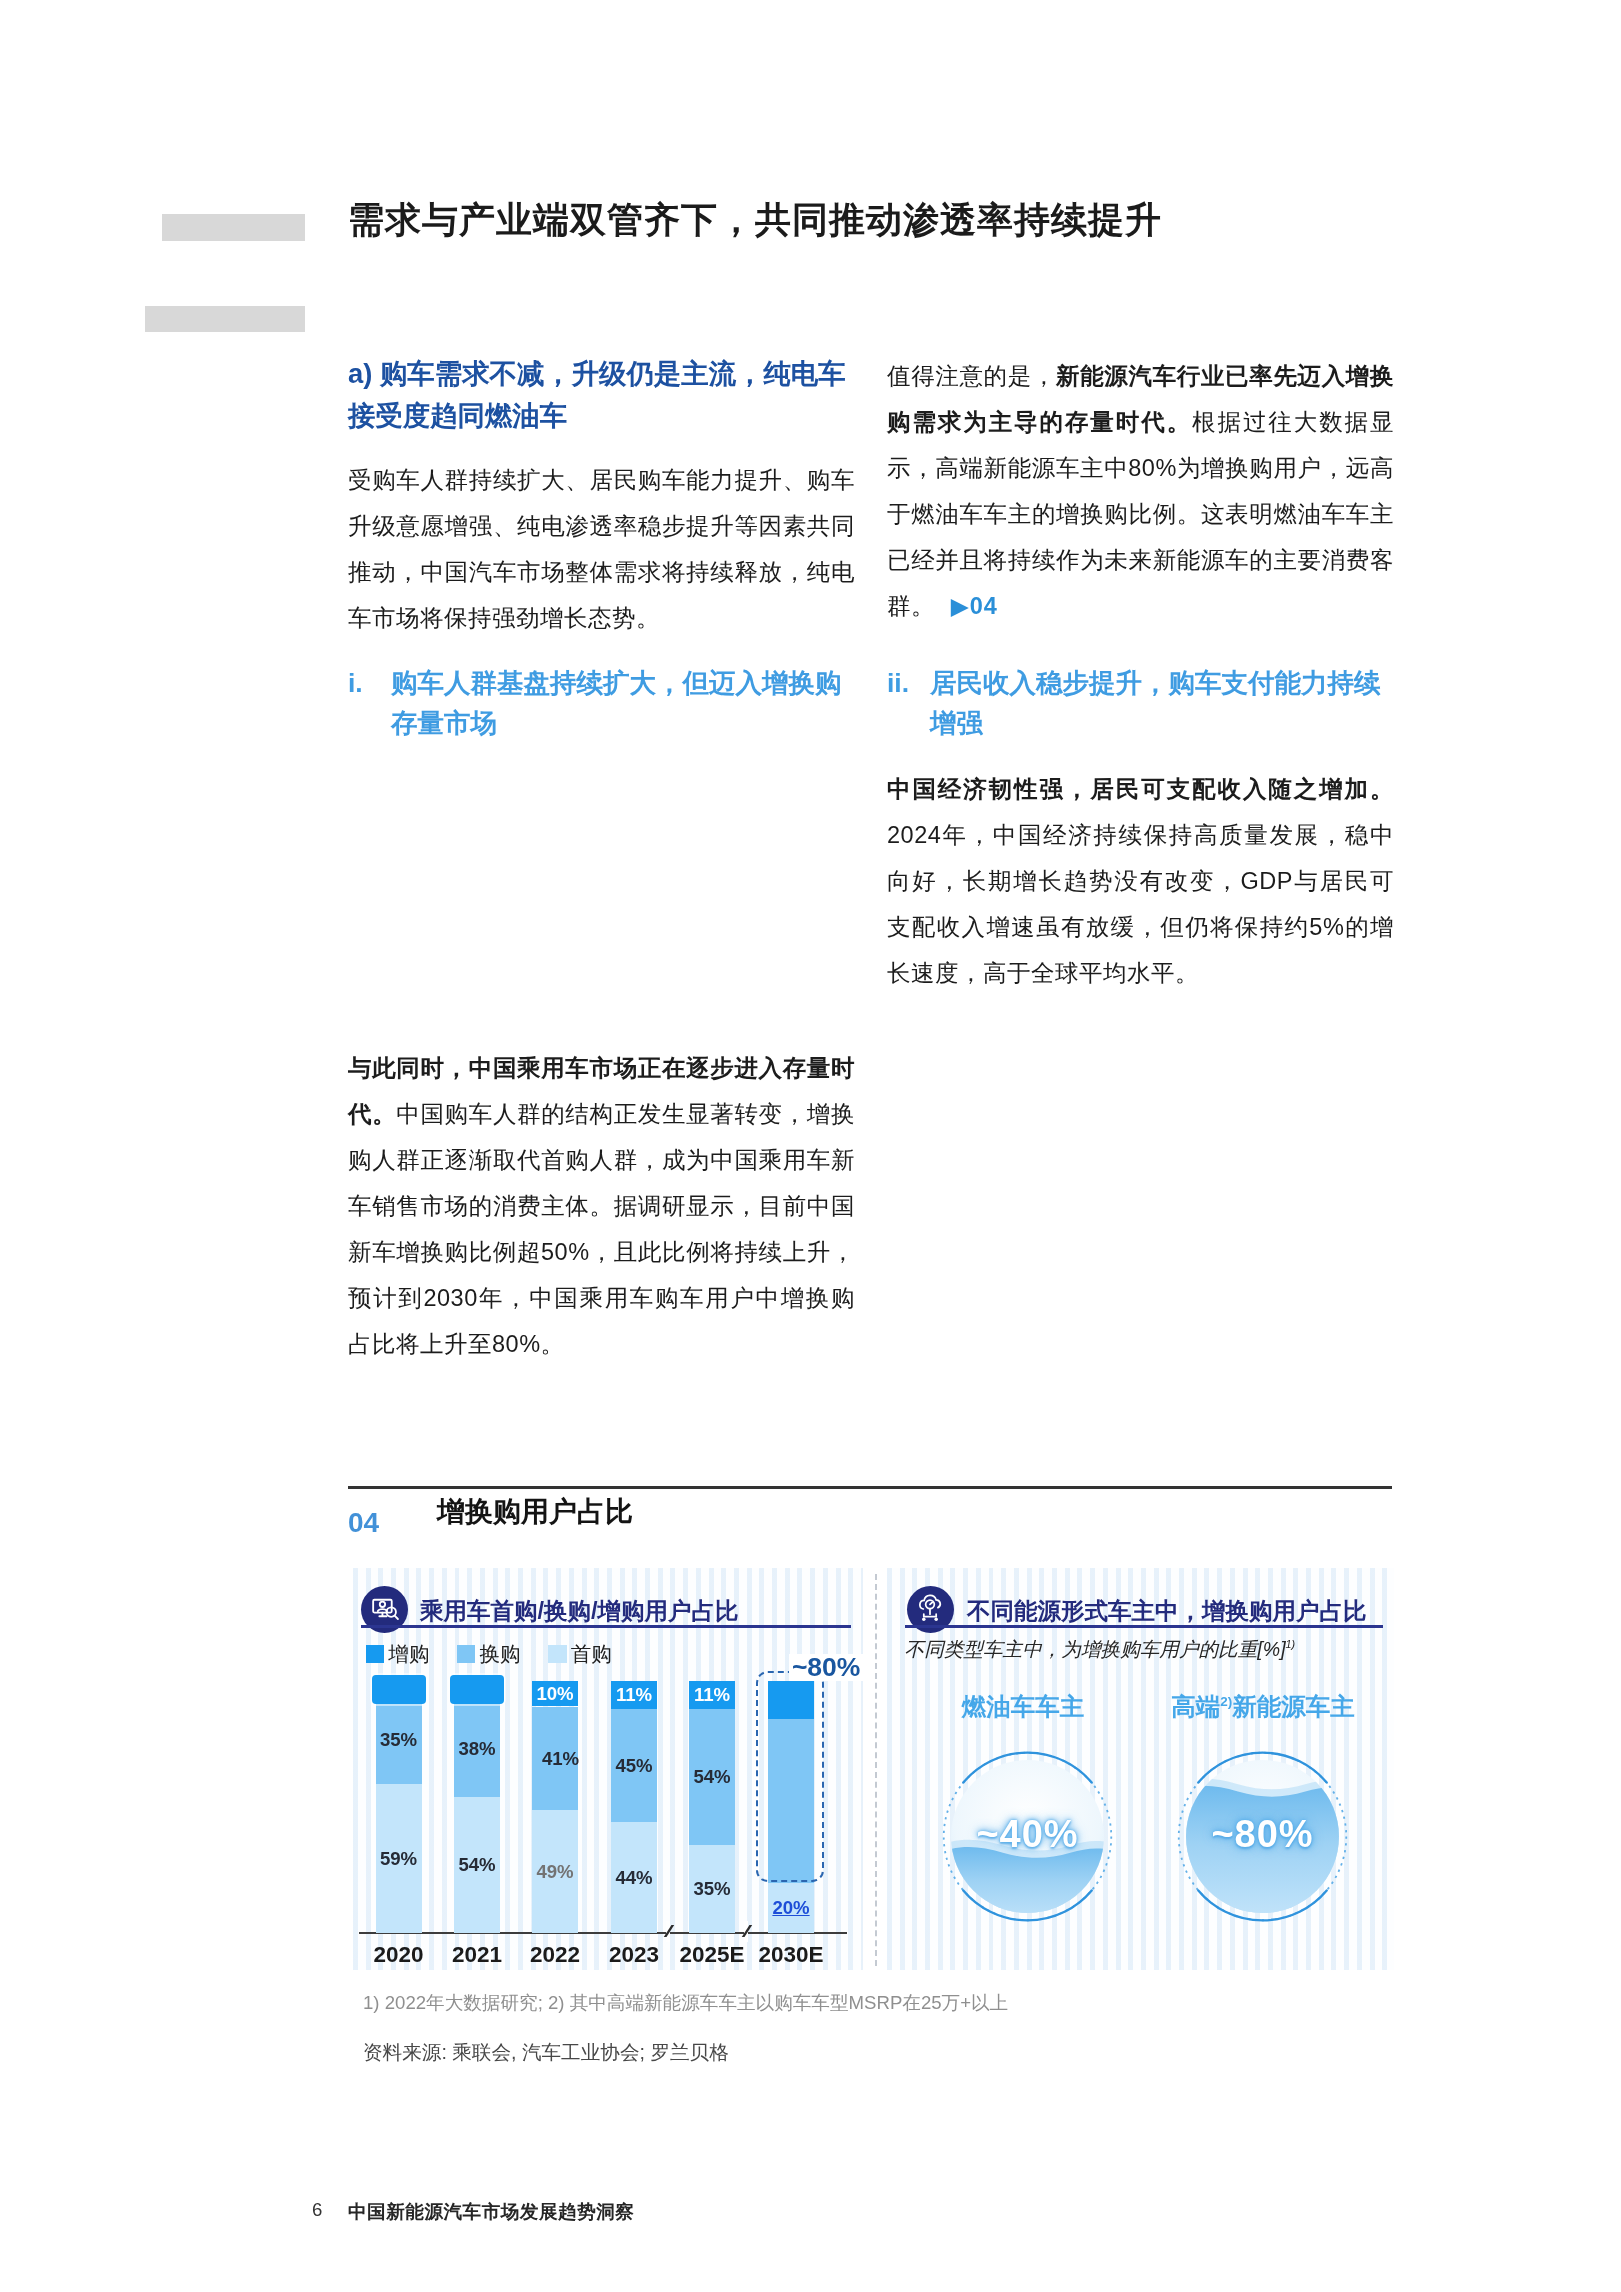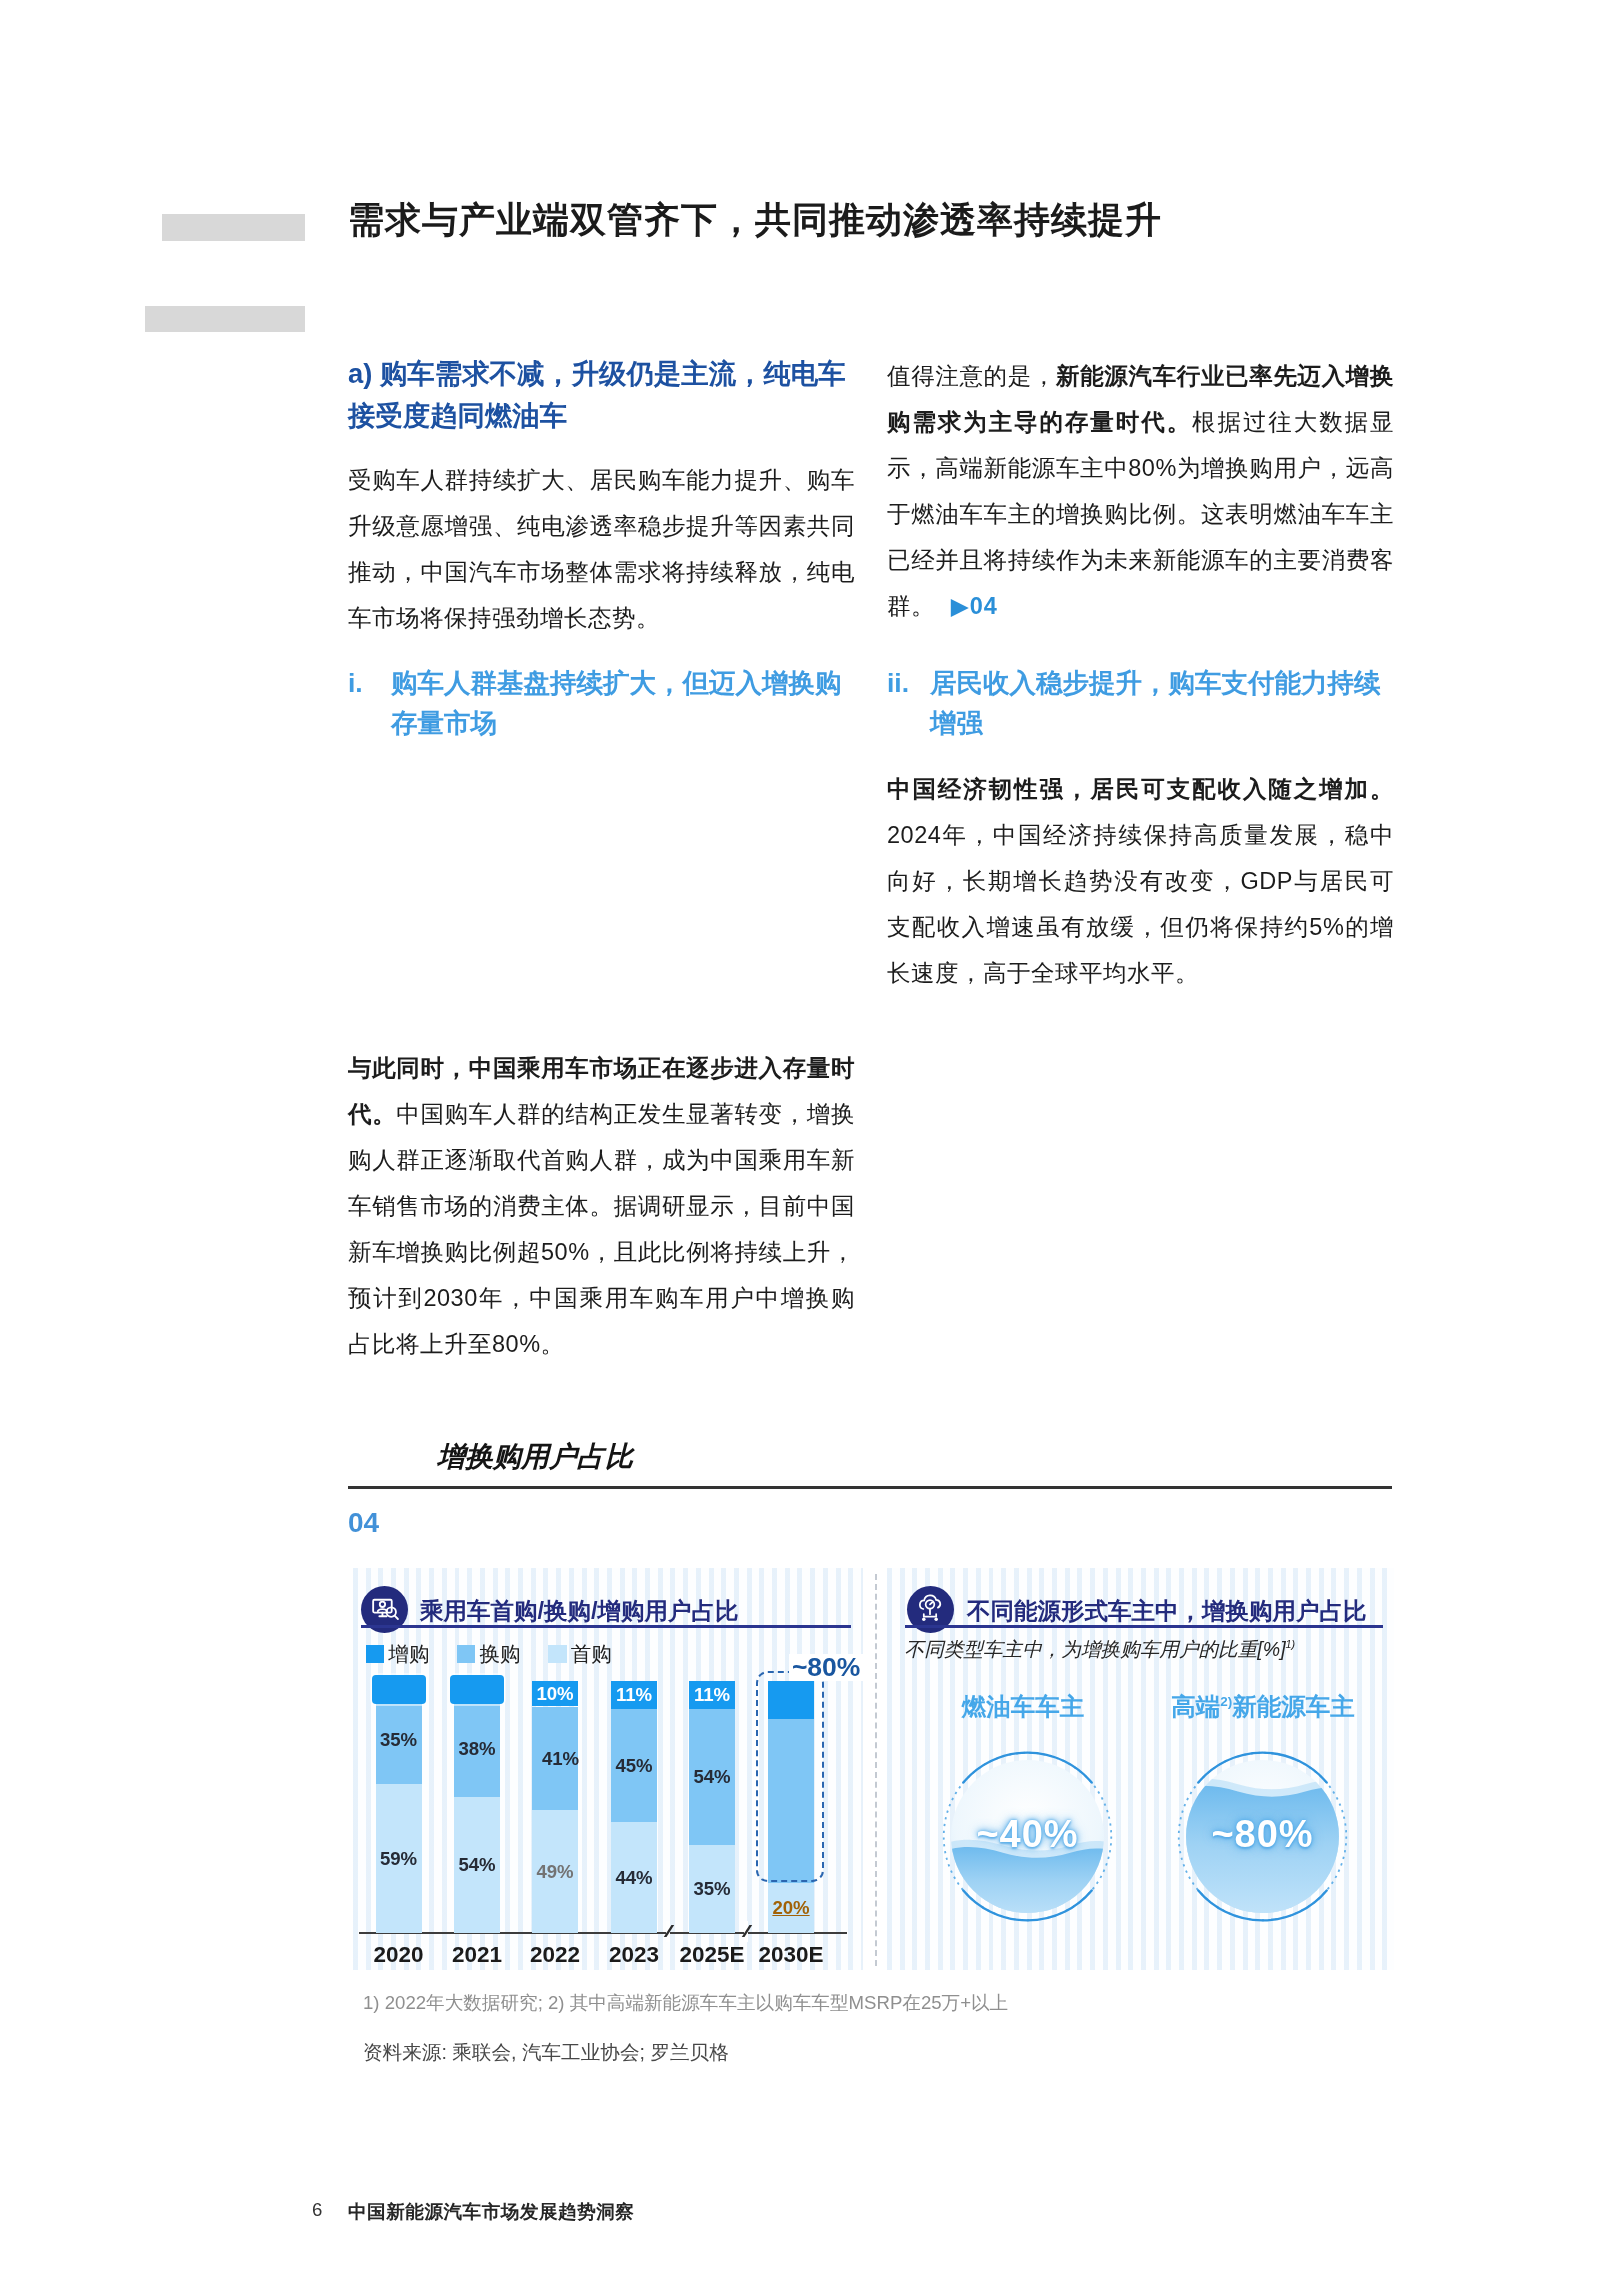--- a/index.html
+++ b/index.html
@@ -27,21 +27,21 @@
   .body-p{font-size:23.5px;line-height:46px;color:#1c1c1c;text-align:justify;letter-spacing:0.5px;}
   .pos-l1{top:457px;} .pos-l2{top:768px;} .pos-l3{top:1045px;}
   .pos-r1{top:353px;} .pos-r2{top:766px;} .pos-r3{top:1015px;}
   .body-p .b{font-weight:800;}
   .body-p .ref{color:#2a8fd8;font-weight:800;margin-left:15.7px;letter-spacing:1px;}
   .sup{vertical-align:super;font-size:0.55em;}
 
   
   .ex-rule{left:348px;top:1486px;width:1044px;height:2.9px;background:#333333;}
   .ex-num{left:348px;top:1507px;font-size:28px;font-weight:800;color:#4291d8;}
-  .ex-title{left:437px;top:1438px;font-size:28px;font-weight:800;color:#141414;font-style:italic;}
+  .ex-title{left:437px;top:1493px;font-size:28px;font-weight:800;color:#141414;}
 
   .panel{position:absolute;top:1568px;height:402px;background-color:#fdfeff;
          background-image:repeating-linear-gradient(90deg,rgba(213,231,247,0.55) 0px,rgba(213,231,247,0.55) 4.9px,rgba(255,255,255,0) 4.9px,rgba(255,255,255,0) 12.7px);}
   .panel-left{left:353px;width:510px;}
   .panel-right{left:887px;width:507px;}
   .v-divider{left:875px;top:1574px;height:392px;width:0;border-left:2px dashed #c4cad2;}
 
   .panel-icon{position:absolute;width:47px;height:47px;border-radius:50%;background:#232b7d;
               display:flex;align-items:center;justify-content:center;}
   .panel-left .panel-icon{left:7.8px;top:17.6px;}
@@ -207,21 +207,21 @@
           <div class="bar-seg" style="bottom: 88px; height: 136px; background: rgb(127, 198, 245);">
             <span class="seg-label" style="color: rgb(38, 43, 54);">54%</span>
           </div>
           <div class="bar-seg" style="bottom: 224px; height: 28px; background: rgb(22, 154, 240);">
             <span class="seg-label" style="color: rgb(255, 255, 255);">11%</span>
           </div>
         </div>
         <div class="xlabel" style="left: 315px;">2025E</div>
         <div class="bar-col" style="left: 415px;">
           <div class="bar-seg" style="bottom: 0px; height: 50px; background: rgb(195, 229, 251);">
-            <span class="seg-label" style="color: #a16207; text-decoration: underline;">20%</span>
+            <span class="seg-label" style="color: #1d4ed8; text-decoration: underline;">20%</span>
           </div>
           <div class="bar-seg" style="bottom: 50px; height: 164px; background: rgb(127, 198, 245);"></div>
           <div class="bar-seg" style="bottom: 214px; height: 38px; background: rgb(22, 154, 240);"></div>
         </div>
         <div class="xlabel" style="left: 394px;">2030E</div>
         <div class="break-mark" style="left: 313px;">∕∕</div>
         <div class="break-mark" style="left: 391px;">∕∕</div>
         <div class="hl-box" style="left: 403px; width: 64px; top: -9.8px; height: 207px;"></div>
         <div class="hl-label" style="left: 436px; top: -27.4px;">~80%</div>
       </div>

